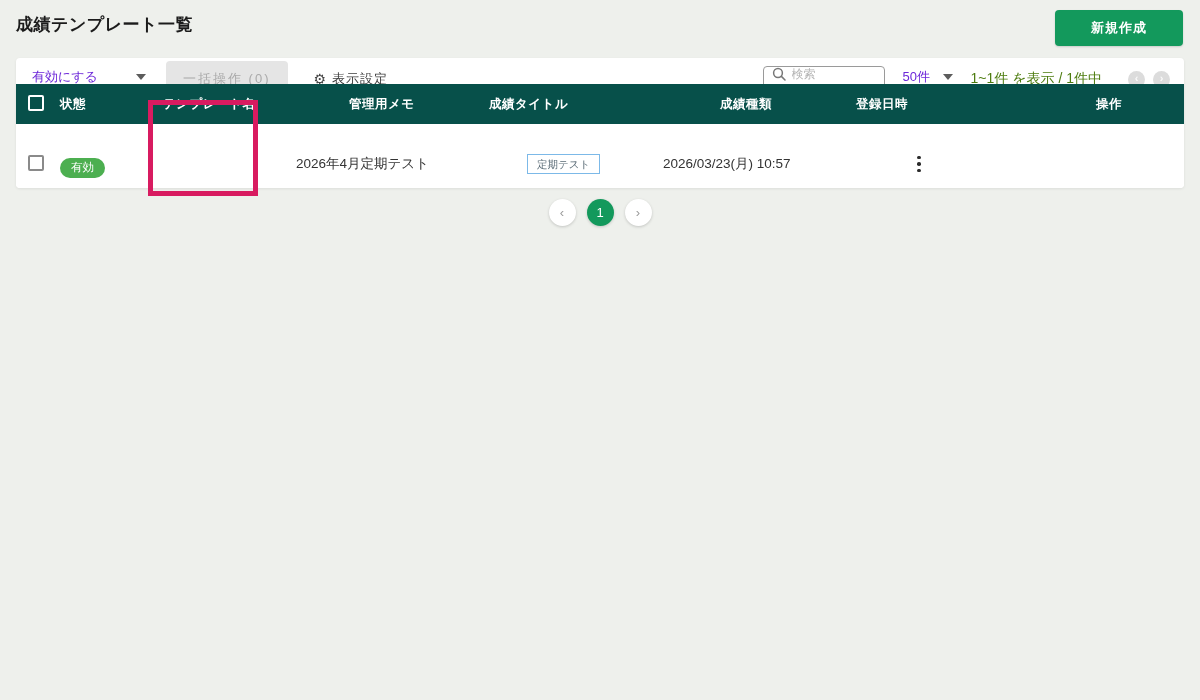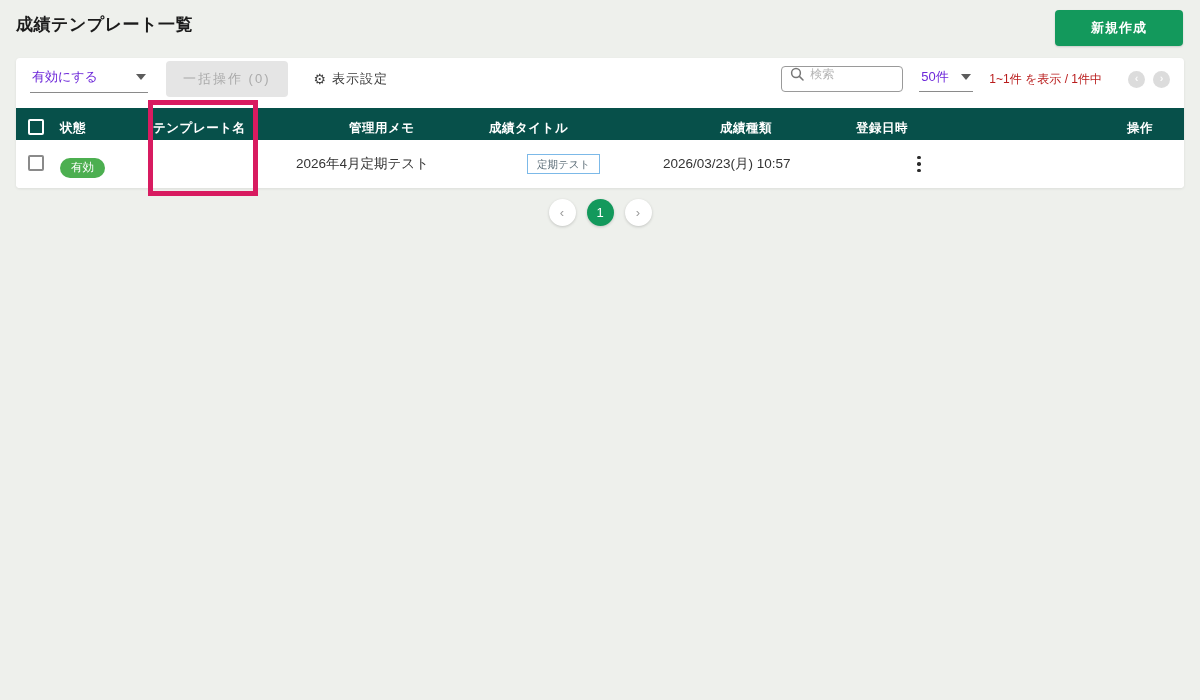--- a/index.html
+++ b/index.html
@@ -66,47 +66,47 @@
     padding:0 8px; background:#fff;
   }
   .search-box input {
     border:none; outline:none; width:80px; font-size:12px;
     font-family:inherit; color:#333; background:transparent;
   }
   .search-box input::placeholder { color:#b5b5b5; }
   .pagesize-select {
     margin-left:16px; width:54px; height:26px; padding:0 2px 4px 2px;
   }
-  .result-summary { margin-left:16px; font-size:12px; color:#b91c1c; white-space:nowrap; }
+  .result-summary { margin-left:16px; font-size:14px; color:#4d7c0f; white-space:nowrap; }
   .mini-nav { display:flex; gap:8px; margin-left:26px; }
   .mini-circle {
     width:17px; height:17px; border-radius:50%; background:#dcdcdc;
     display:flex; align-items:center; justify-content:center;
     color:#fafafa; font-size:11px; font-weight:bold; cursor:default;
     line-height:1; padding-bottom:1px;
   }
   
   .thead {
-    position:absolute; left:0; top:50px; width:100%; height:40px;
+    position:absolute; left:0; top:26px; width:100%; height:40px;
     background:#07504a; color:#fff; display:flex; align-items:center;
     font-size:12.5px; font-weight:bold; letter-spacing:0.5px;
   }
   .trow {
     position:absolute; left:0; top:82px; width:100%; height:48px;
     background:#fff; display:flex; align-items:center; font-size:13.5px;
     border-radius:0 0 4px 4px;
   }
   .c0 { width:36px;  padding-left:12px; }
   .c1 { width:96px;  padding-left:8px; }
-  .c2 { width:193px; padding-left:5px; }
+  .c2 { width:193px; padding-left:15px; }
   .c3 { width:140px; padding-left:8px; }
   .c4 { width:231px; padding-left:8px; }
   .c5 { width:136px; padding-left:8px; }
   .c6 { width:240px; padding-left:8px; }
-  .c7 { width:96px;  padding-left:8px;text-align:center; }
+  .c7 { width:96px;  padding-left:8px; }
   .checkbox {
     width:16px; height:16px; border:2px solid #8a8a8a; border-radius:2px;
     display:inline-block; cursor:pointer; background:transparent;
   }
   .thead .checkbox { border-color:#fff; }
   .status-badge {
     display:inline-block; background:#4caf50; color:#fff;
     font-size:11.5px; padding:4px 11px; border-radius:12px; line-height:1;margin-top:8px;
   }
   .template-link {

